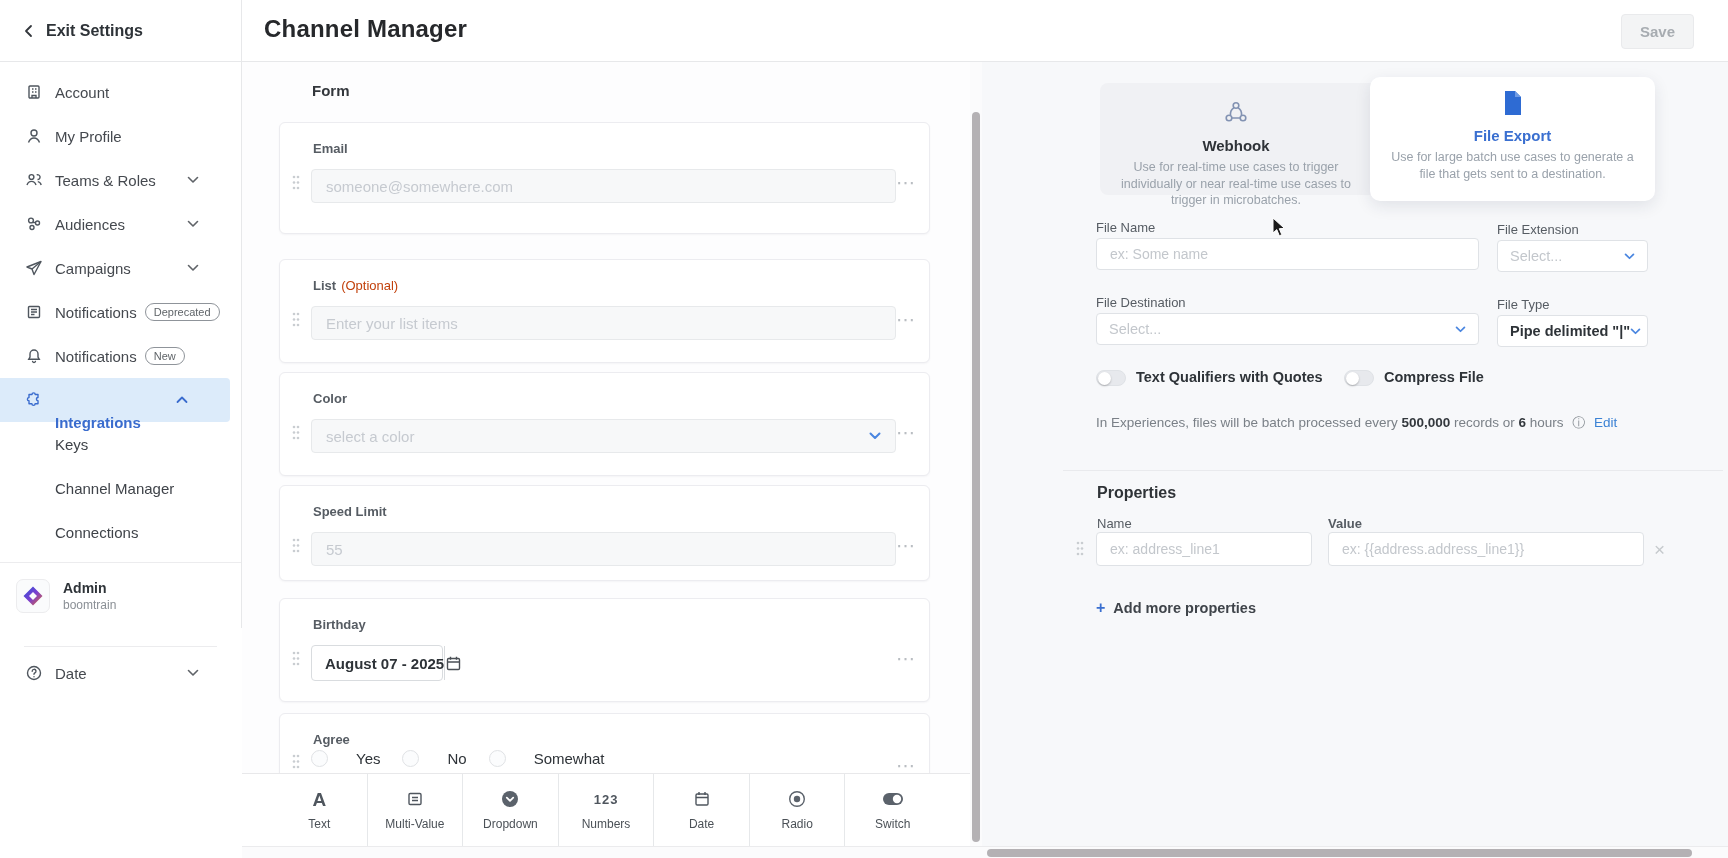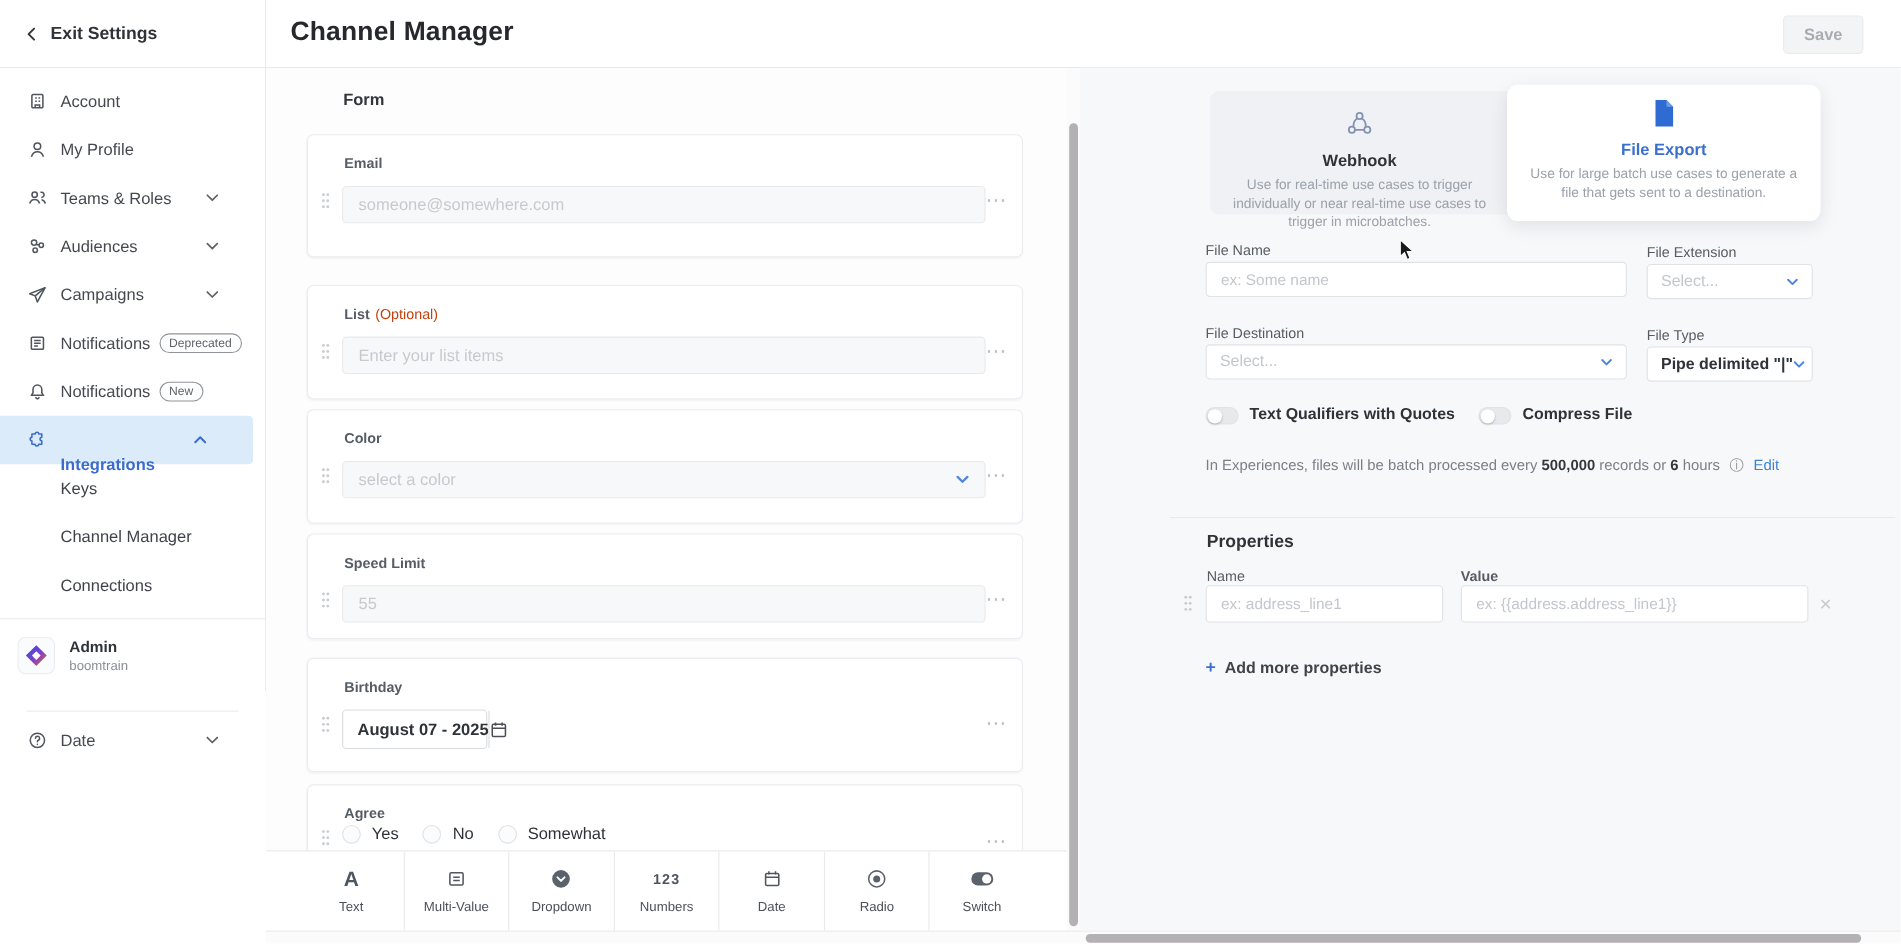--- a/index.html
+++ b/index.html
@@ -45,21 +45,21 @@
   .finput { position:absolute; left:31px; top:46px; width:585px; height:34px; background:#f7f8f9; border:1px solid #e7e9eb; border-radius:4px; padding:0 14px; font-size:15px; font-family:inherit; color:#33373c; }
   .finput::placeholder { color:#c6cad0; }
   .fselect { position:absolute; left:31px; top:46px; width:585px; height:34px; background:#f7f8f9; border:1px solid #e7e9eb; border-radius:4px; display:flex; align-items:center; padding:0 14px; cursor:pointer; }
   .fselect .ph { font-size:15px; color:#c6cad0; flex:1; }
   .drag { position:absolute; left:12px; top:52px; color:#c9cdd1; cursor:grab; }
   .fmenu { position:absolute; right:12px; top:50px; font-size:19px; letter-spacing:2px; color:#b9bdc2; cursor:pointer; line-height:1; }
   .date-box { position:absolute; left:31px; top:46px; width:132px; height:36px; background:#fff; border:1px solid #d9dcdf; border-radius:4px; display:flex; align-items:stretch; }
   .date-text { flex:1; display:flex; align-items:center; padding-left:13px; font-size:15px; font-weight:bold; color:#2e3338; white-space:nowrap; }
   .cal-btn { width:38px; border-left:1px solid #d9dcdf; display:flex; align-items:center; justify-content:center; cursor:pointer; color:#4a4f55; }
   .radio-row { position:absolute; left:31px; top:36px; display:flex; align-items:center; gap:22px; }
-  .radio-opt { display:flex; align-items:center; gap:10px; cursor:pointer; }
+  .radio-opt { display:flex; align-items:center; gap:28px; cursor:pointer; }
   .rcirc { width:17px; height:17px; border-radius:50%; border:1px solid #e0e2e5; background:#fbfcfd; }
   .rlabel { font-size:15px; color:#2e3338; }
 
   
   .toolbar { position:absolute; left:0; right:0; bottom:0; height:73px; background:#fff; border-top:1px solid #e8e8ea; display:flex; padding:0 30px; }
   .titem { flex:1; display:flex; flex-direction:column; align-items:center; justify-content:center; gap:8px; cursor:pointer; }
   .titem + .titem { border-left:1px solid #e6e8ea; }
   .ticon { height:20px; display:flex; align-items:center; justify-content:center; color:#4f565e; }
   .glyphA { font-size:19px; font-weight:bold; color:#4f565e; line-height:1; }
   .glyph123 { font-size:13px; font-weight:bold; color:#4f565e; letter-spacing:1px; line-height:1; }

